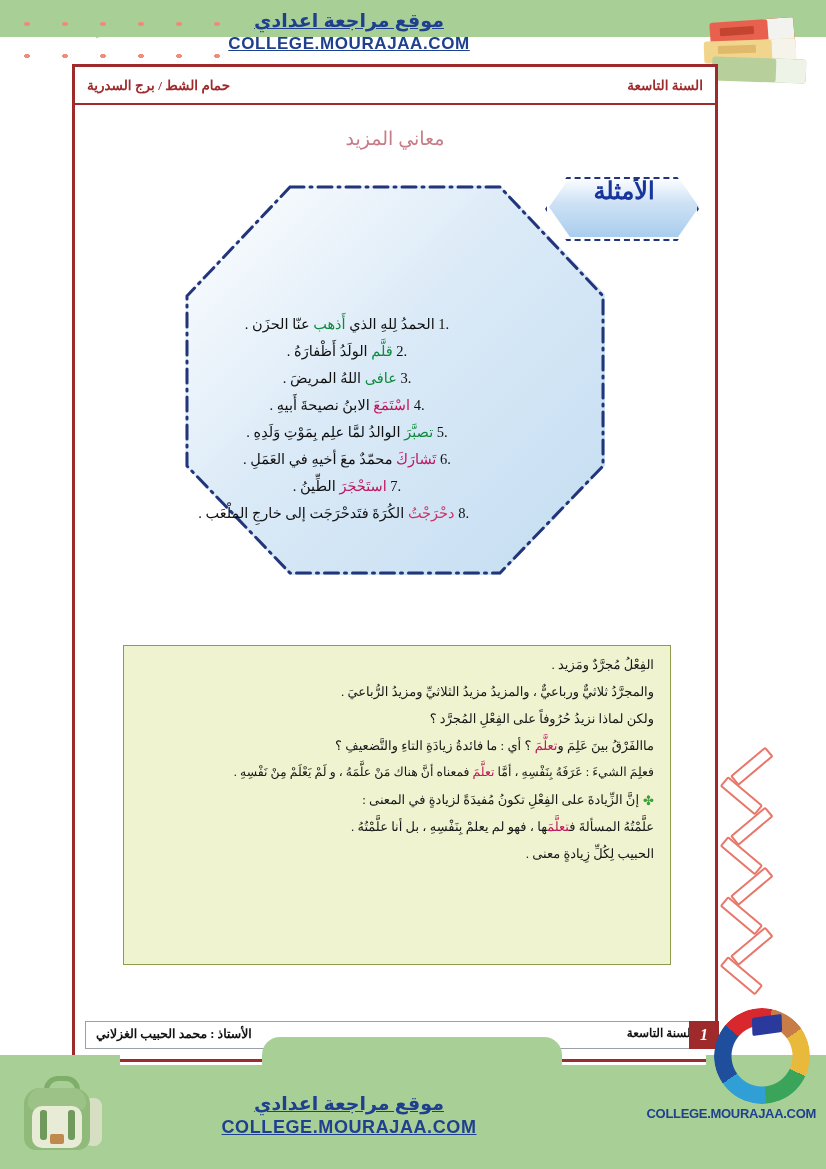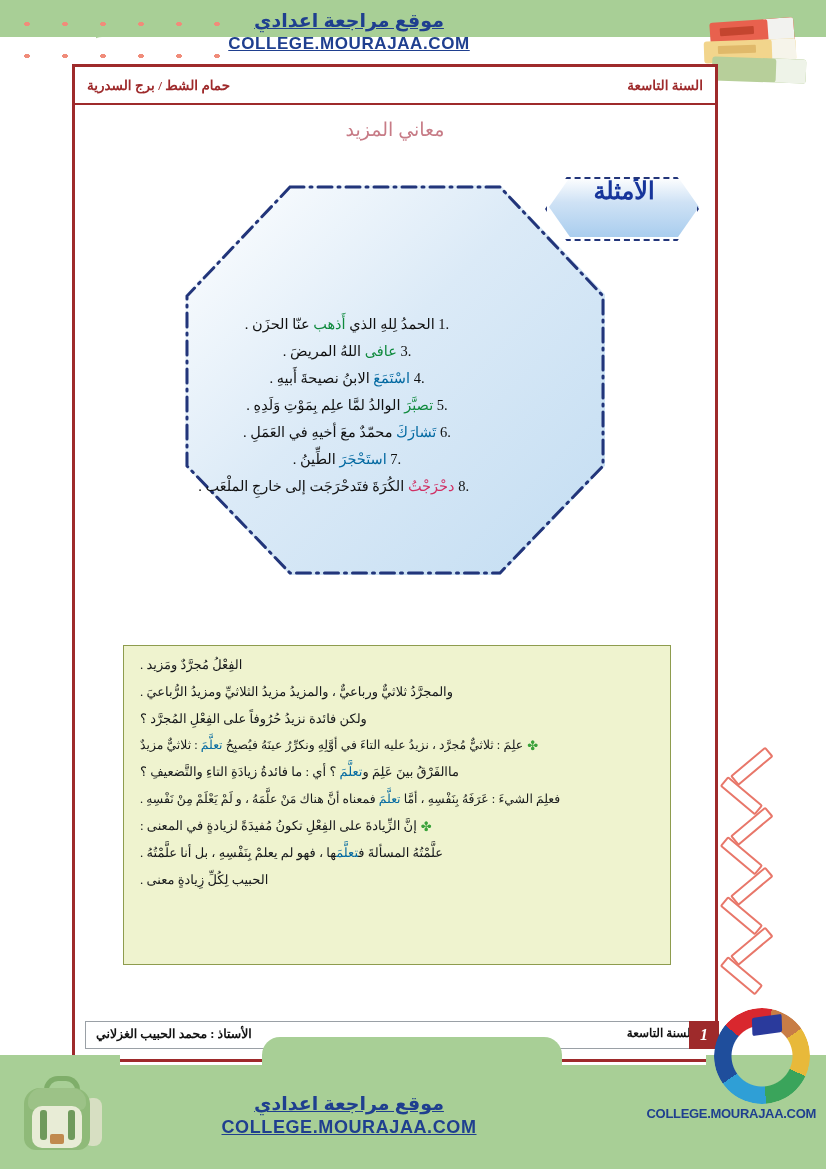--- a/index.html
+++ b/index.html
@@ -138,21 +138,21 @@
   .hdr .r{
     position:absolute;right:12px;top:0;
     font-size:13.5px;font-weight:bold;color:#9e2a2b;
   }
   .hdr .l{
     position:absolute;left:12px;top:0;
     font-size:13.5px;font-weight:bold;color:#9e2a2b;
   }
 
   .title{
-    position:absolute;left:0;right:0;top:51px;text-align:center;
+    position:absolute;left:0;right:0;top:60px;text-align:center;
     font-size:19px;color:#c77b86;letter-spacing:5px;font-weight:normal;
   }
 
   
   .badge{
     position:absolute;width:150px;height:60px;
     display:flex;align-items:flex-start;justify-content:center;
     clip-path:polygon(14% 0,86% 0,100% 50%,86% 100%,14% 100%,0 50%);
   }
   .badge-examples{
@@ -190,32 +190,32 @@
   }
   .ex{
     font-size:14.5px;color:#111;line-height:1.0;
     padding:0 78px 0 40px;margin-bottom:12.5px;
     text-align:center;white-space:nowrap;
     direction:rtl;
   }
   .ex .num{direction:ltr;unicode-bidi:embed;}
   .hl-blue{color:#1a4fc4;}
   .hl-green{color:#0f8a3d;}
-  .hl-red{color:#0369a1;}
+  .hl-red{color:#be185d;}
   .hl-rose{color:#d02f63;}
 
   
   .sharh{
     position:absolute;left:48px;top:578px;width:548px;height:320px;
     background:#eff3cf;border:1.5px solid #8e9c4e;box-sizing:border-box;
     padding:12px 16px 10px 16px;
   }
   .sh-line{
     font-size:13px;color:#16181a;line-height:1.08;
-    text-align:left;margin-bottom:13px;white-space:nowrap;
+    text-align:right;margin-bottom:13px;white-space:nowrap;
   }
   .bullet{
     display:inline-block;width:10px;height:10px;margin-left:5px;
     color:#3aa23a;font-size:13px;line-height:1;vertical-align:-1px;
   }
   .sh-line.small{font-size:12.4px;}
 
   
   .ftr{
     position:absolute;left:10px;right:10px;bottom:10px;height:26px;
@@ -278,20 +278,24 @@
       <svg class="octagon-edge" viewBox="0 0 420 390" preserveAspectRatio="none">
         <polygon points="105,2 315,2 418,111 418,281 315,388 105,388 2,281 2,111" fill="none" stroke="#22357a" stroke-width="3" stroke-dasharray="14 6 2 6" stroke-linecap="round"></polygon>
       </svg>
 
       <div class="ex-list">
         <div class="ex">
           <span class="num">1.</span>
           <span>الحمدُ لِلهِ الذي <span class="hl-green">أَذهب</span> عنّا الحزَن .</span>
         </div>
         <div class="ex">
+          <span class="num">2.</span>
+          <span><span class="hl-green">قلَّم</span> الولَدُ أَظْفارَهُ .</span>
+        </div>
+        <div class="ex">
           <span class="num">3.</span>
           <span><span class="hl-green">عافى</span> اللهُ المريضَ .</span>
         </div>
         <div class="ex">
           <span class="num">4.</span>
           <span><span class="hl-red">اسْتَمَعَ</span> الابنُ نصيحةَ أَبيهِ .</span>
         </div>
         <div class="ex">
           <span class="num">5.</span>
           <span><span class="hl-green">تصبَّرَ</span> الوالدُ لمَّا علِم بِمَوْتِ وَلَدِهِ .</span>
@@ -312,24 +316,21 @@
 
       <div class="badge badge-examples">
         <span>الأمثلة</span>
       </div>
       <div class="badge-examples-border"></div>
 
 
       <div class="sharh">
         <div class="sh-line">الفِعْلُ مُجرَّدٌ ومَزيد .</div>
         <div class="sh-line">والمجرَّدُ ثلاثيٌّ ورباعيٌّ ، والمزيدُ مزيدُ الثلاثيِّ ومزيدُ الرُّباعيَ .</div>
-        <div class="sh-line">ولكن فائدة نزيدُ حُرُوفاً على الفِعْلِ المُجرَّد ؟</div>
-        <div class="sh-line small">
-          <span class="bullet">✤</span><span>علِمَ : ثلاثيٌّ مُجرَّد ، نزيدُ عليه التاءَ في أوَّلِهِ ونكرِّرُ عينَهُ فيُصبِحُ <span class="hl-red">تعلَّمَ</span> : ثلاثيٌّ مزيدٌ</span>
-        </div>
+        <div class="sh-line">ولكن لماذا نزيدُ حُرُوفاً على الفِعْلِ المُجرَّد ؟</div>
         <div class="sh-line">ماالفَرْقُ بينَ عَلِمَ و<span class="hl-red">تعلَّمَ</span> ؟ أي : ما فائدةُ زيادَةِ التاءِ والتَّضعيفِ ؟</div>
         <div class="sh-line small">فعلِمَ الشيءَ : عَرَفَهُ بِنَفْسِهِ ، أمَّا <span class="hl-red">تعلَّمَ</span> فمعناه أنَّ هناك مَنْ علَّمَهُ ، و لَمْ يَعْلَمْ مِنْ نَفْسِهِ .</div>
         <div class="sh-line">
           <span class="bullet">✤</span><span>إنَّ الزِّيادةَ على الفِعْلِ تكونُ مُفيدَةً لزيادةٍ في المعنى :</span>
         </div>
         <div class="sh-line">علَّمْتُهُ المسألةَ ف<span class="hl-red">تعلَّمَ</span>ها ، فهو لم يعلمْ بِنَفْسِهِ ، بل أنا علَّمْتُهُ .</div>
         <div class="sh-line">الحبيب لِكُلِّ زِيادةٍ معنى .</div>
       </div>
 
       <div class="ftr">

